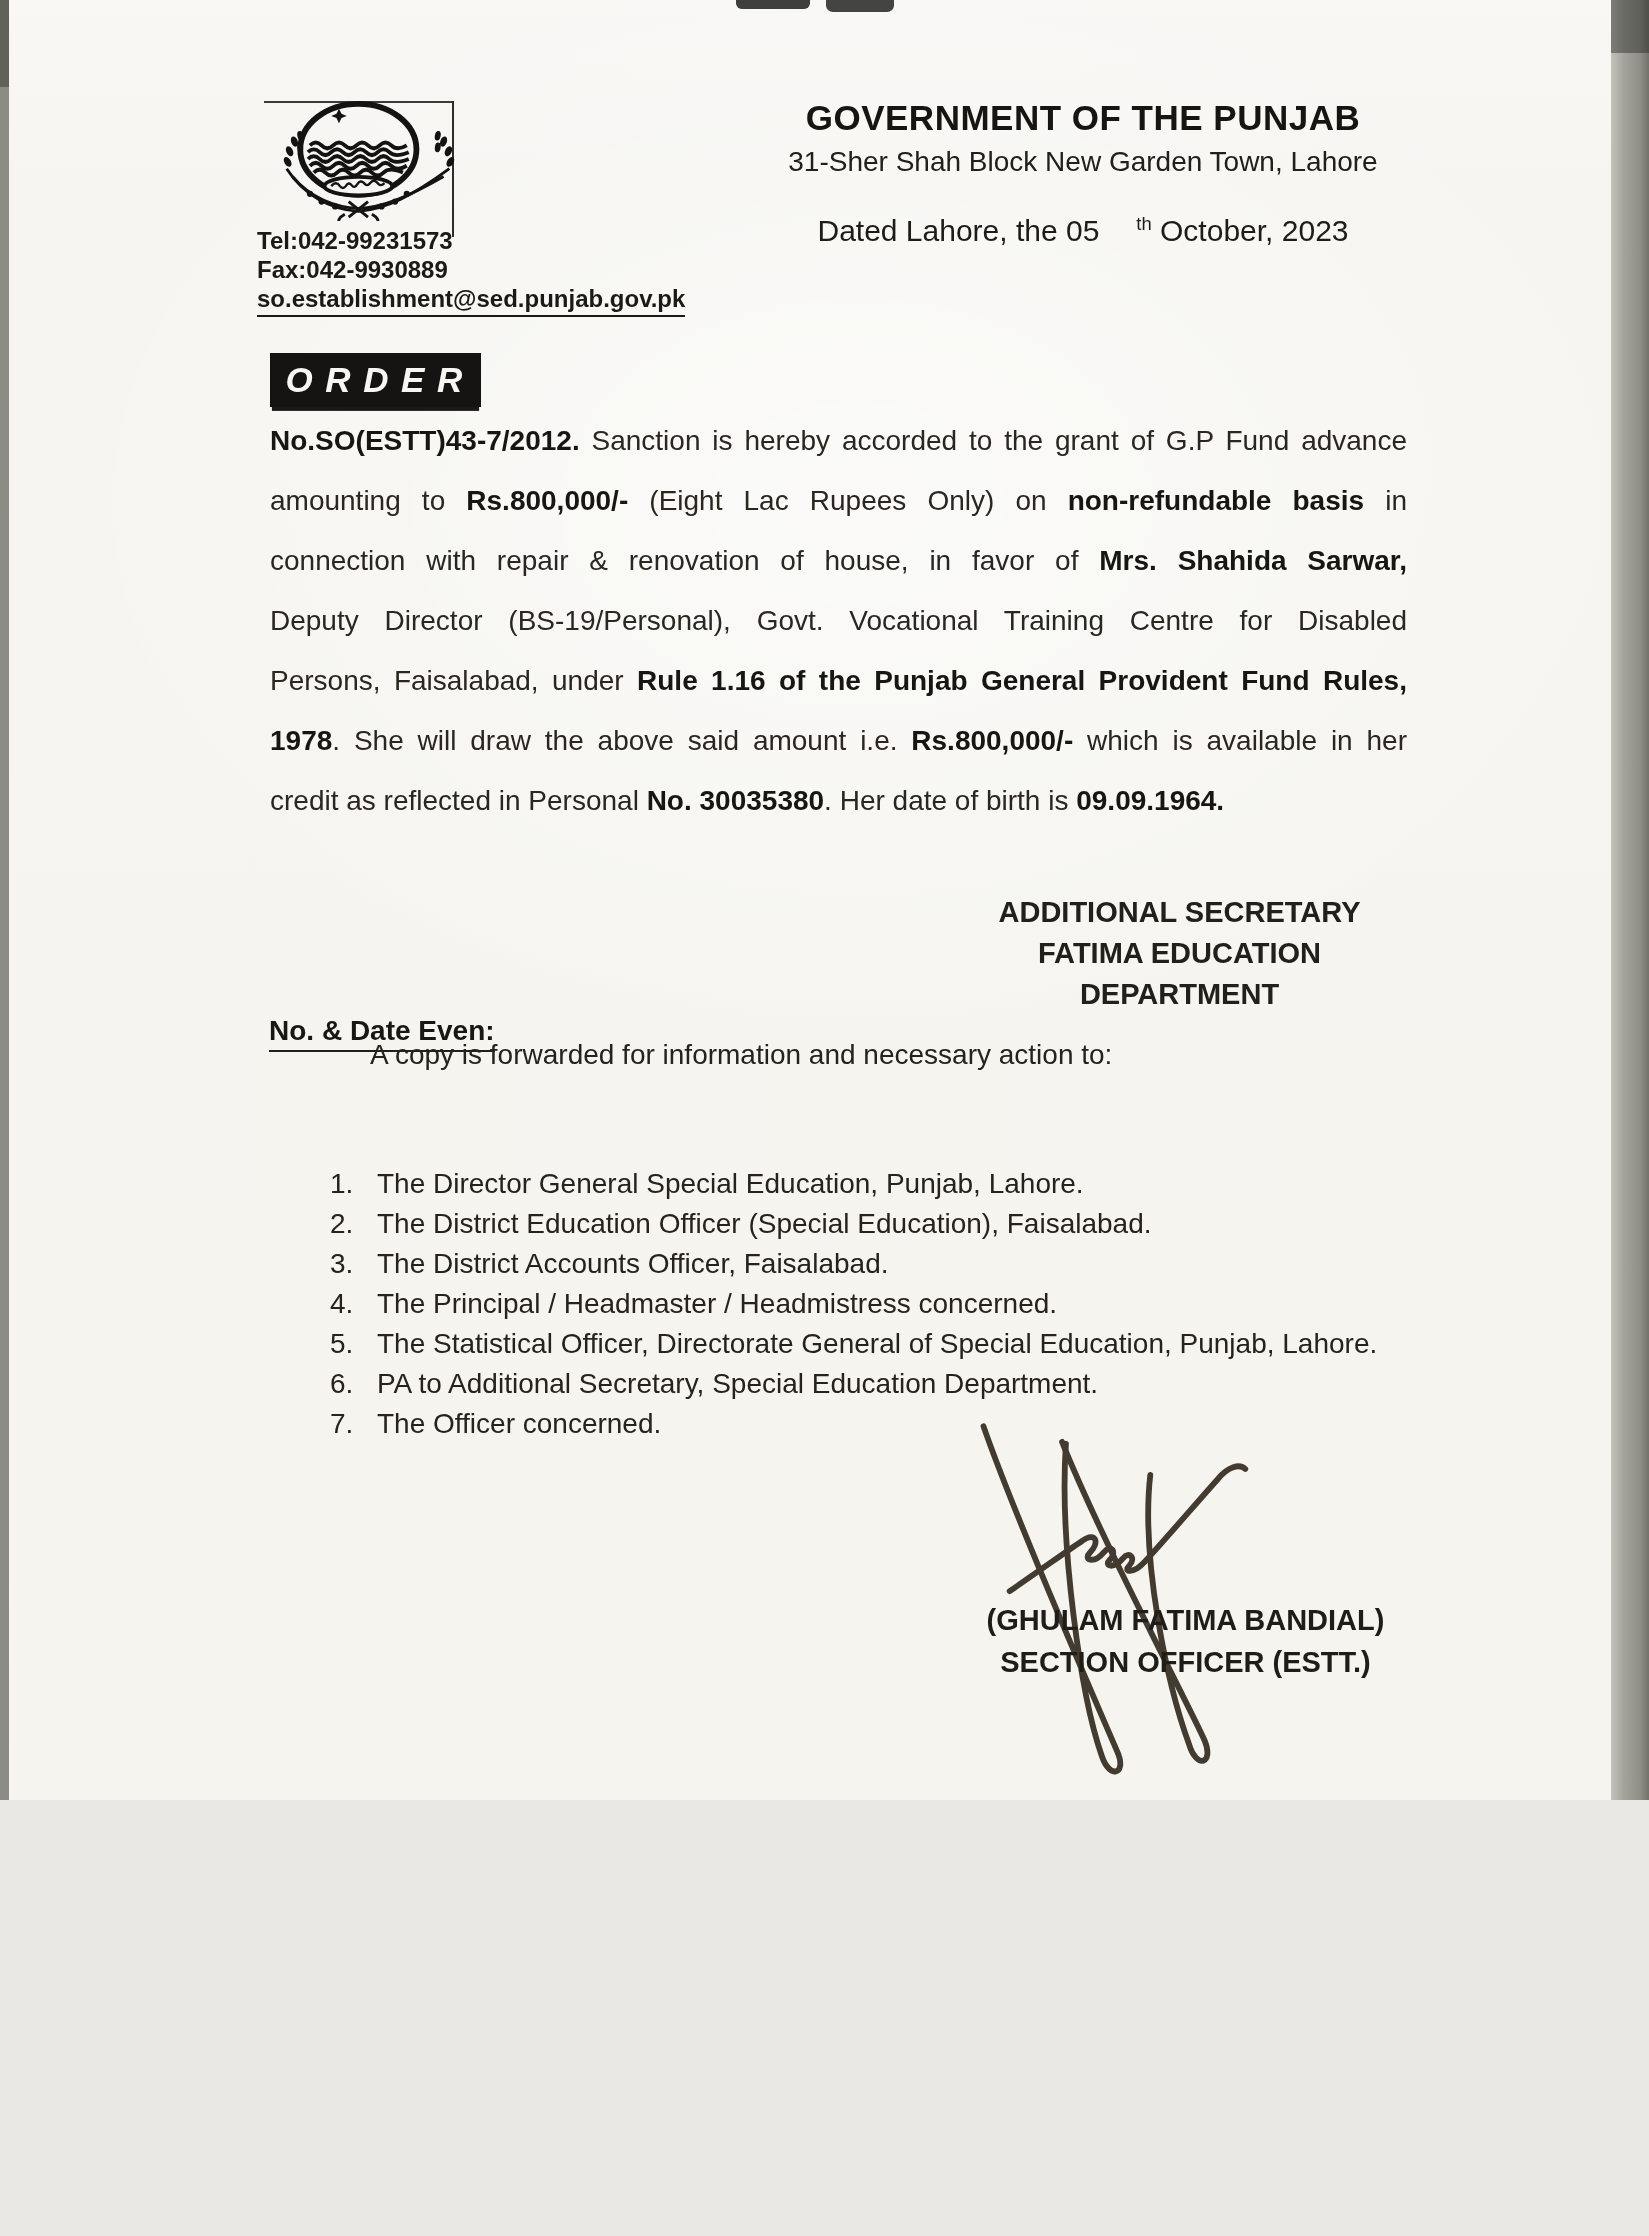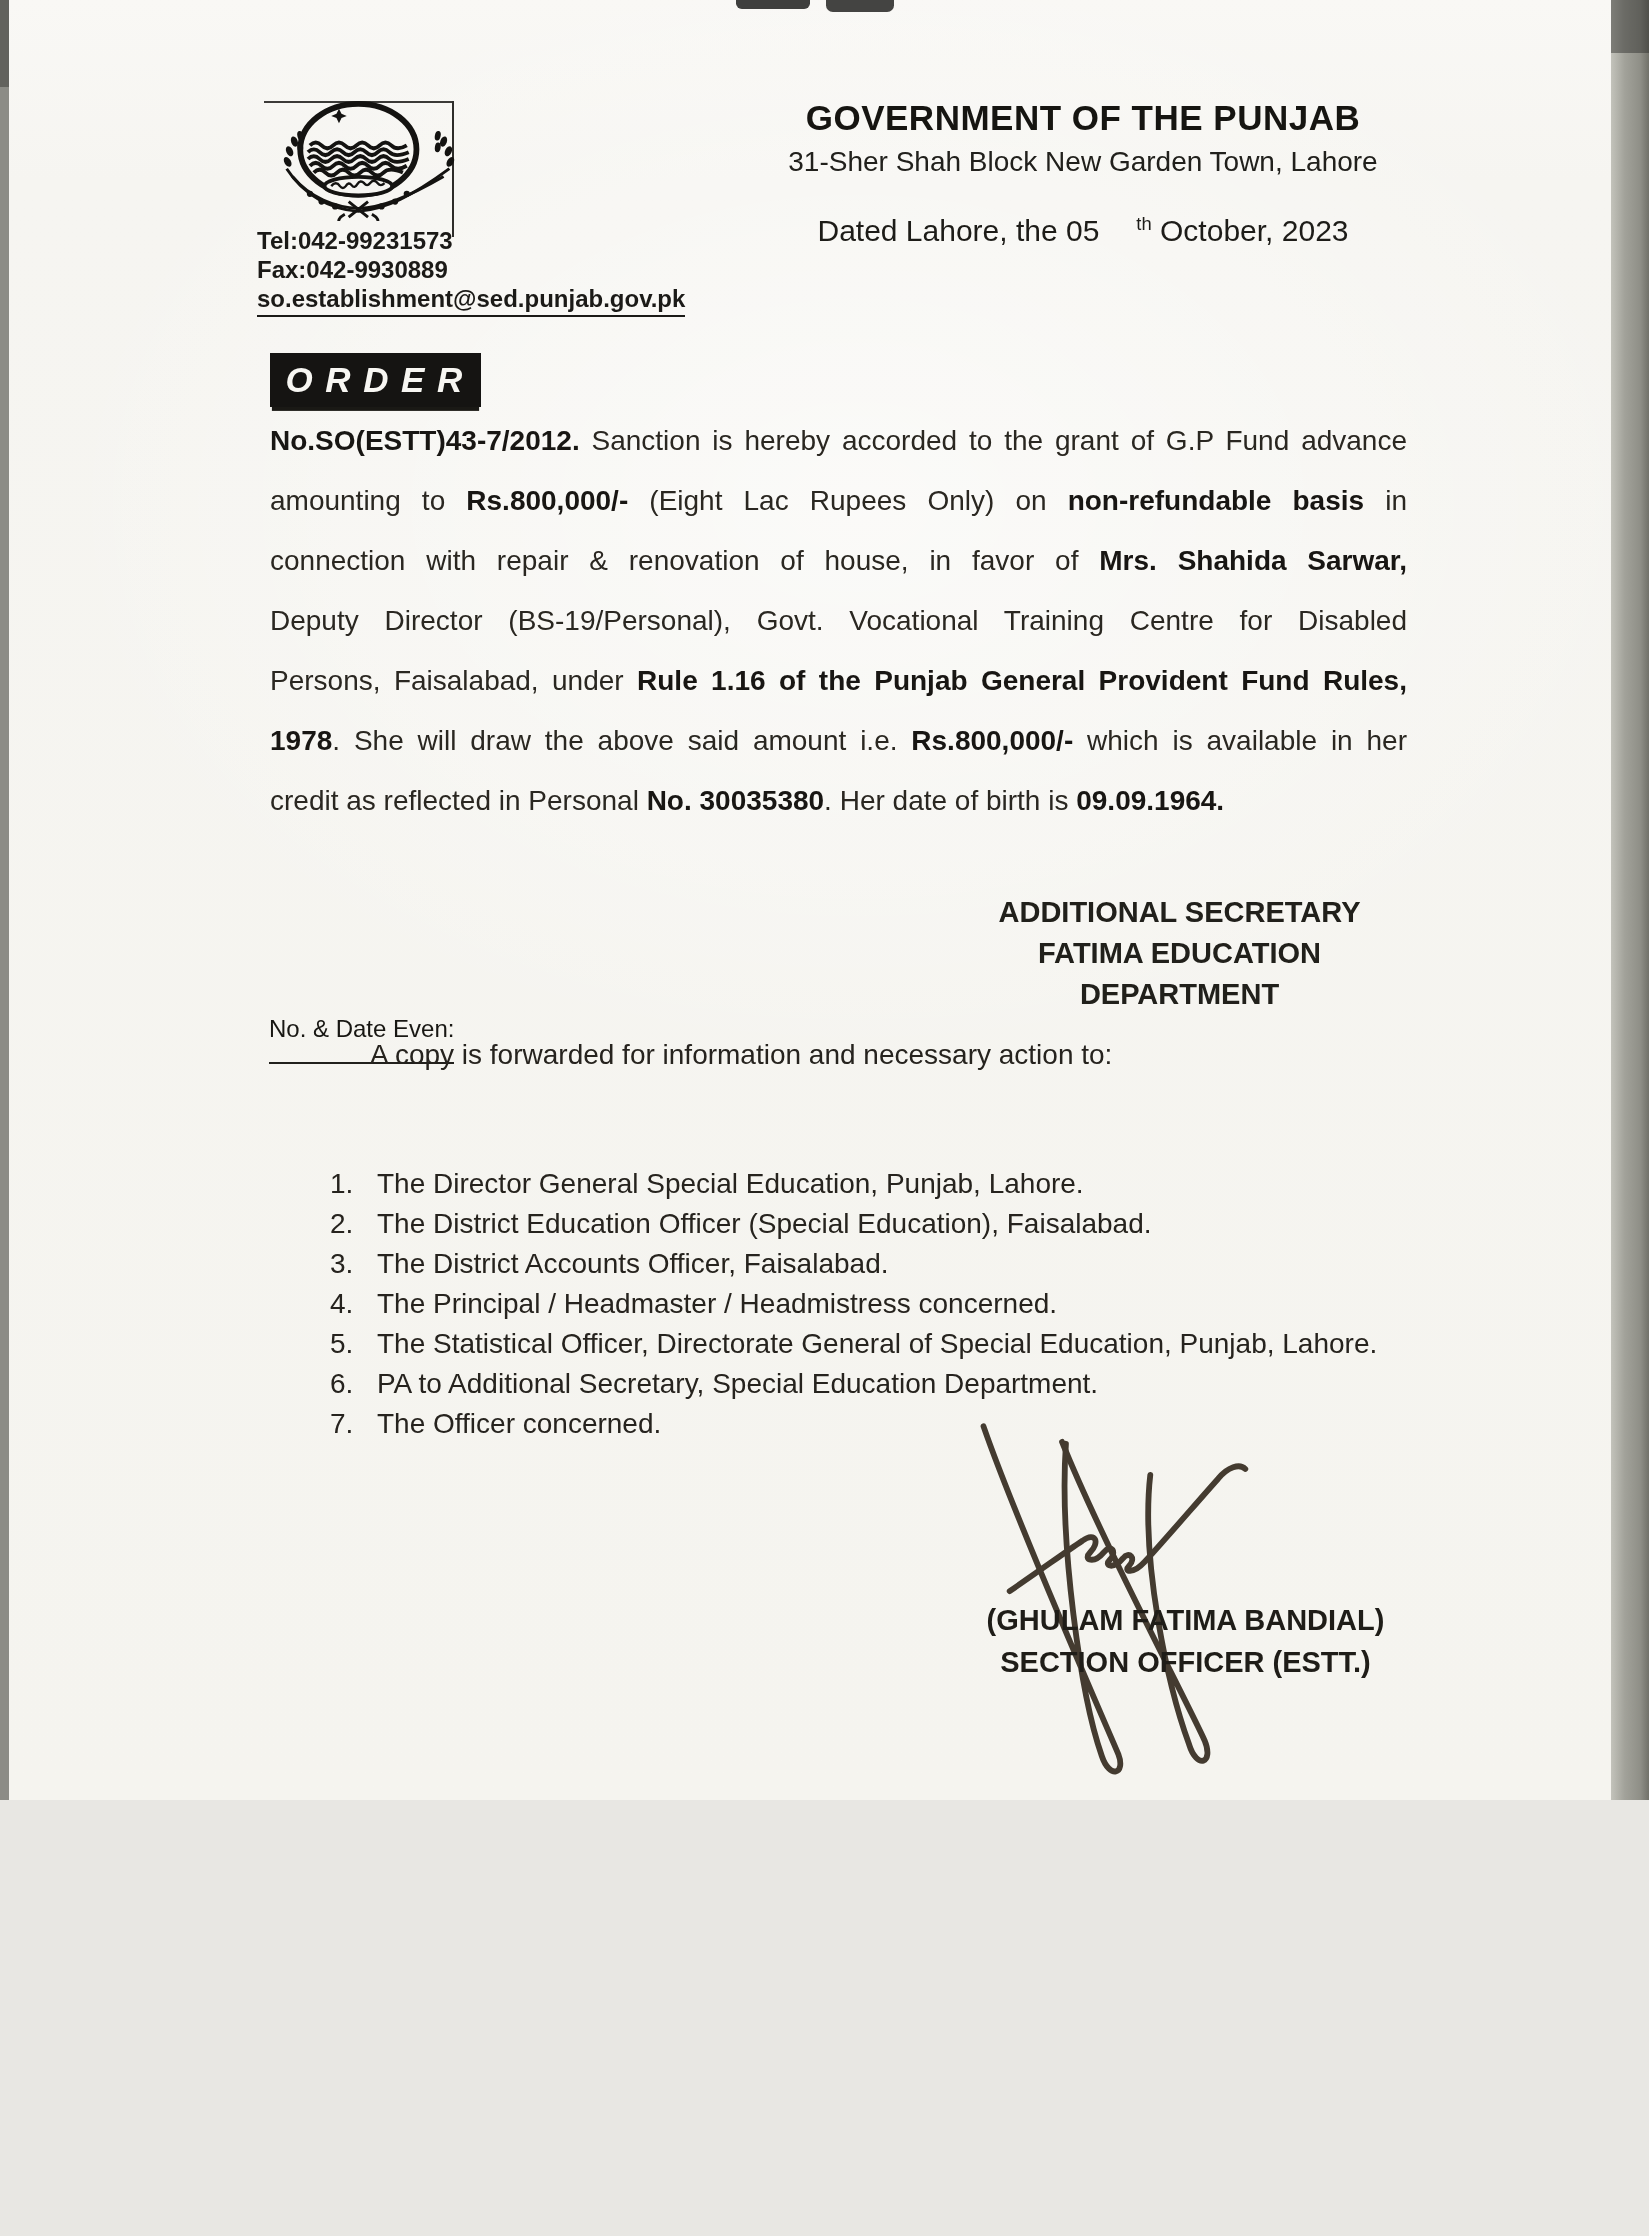--- a/index.html
+++ b/index.html
@@ -43,22 +43,22 @@
   }
   
   .order-body{left:270px;top:411px;width:1137px;font-size:28px;line-height:60px;color:#2a2721;}
   .body-line{text-align:justify;text-align-last:justify;white-space:normal;}
   .body-line.last{text-align-last:left;}
   .order-body .b{font-weight:700;color:#181613;}
   
   .signatory{left:970px;top:892px;width:419px;text-align:center;
     font-size:29px;font-weight:700;line-height:41px;color:#21201b;}
   
-  .ref-heading{left:269px;top:1015px;font-size:24px;font-weight:400;color:#181713;
-    border-bottom:2.9px solid #21201c;padding-bottom:19px;}
+  .ref-heading{left:269px;top:1015px;font-size:28px;font-weight:700;color:#181713;
+    border-bottom:2.9px solid #21201c;padding-bottom:3px;}
   
   .copy-line{left:370px;top:1039px;font-size:28px;color:#26231e;}
   
   .dist-list{left:330px;top:1164px;width:1077px;font-size:28px;line-height:40px;color:#26231e;}
   .dist-item{display:flex;}
   .dist-num{width:47px;flex:0 0 47px;}
   .dist-text{flex:1;text-align:justify;}
   
   .sig-svg{left:956px;top:1405px;}
   .sig-name{left:972px;top:1599px;width:427px;text-align:center;

